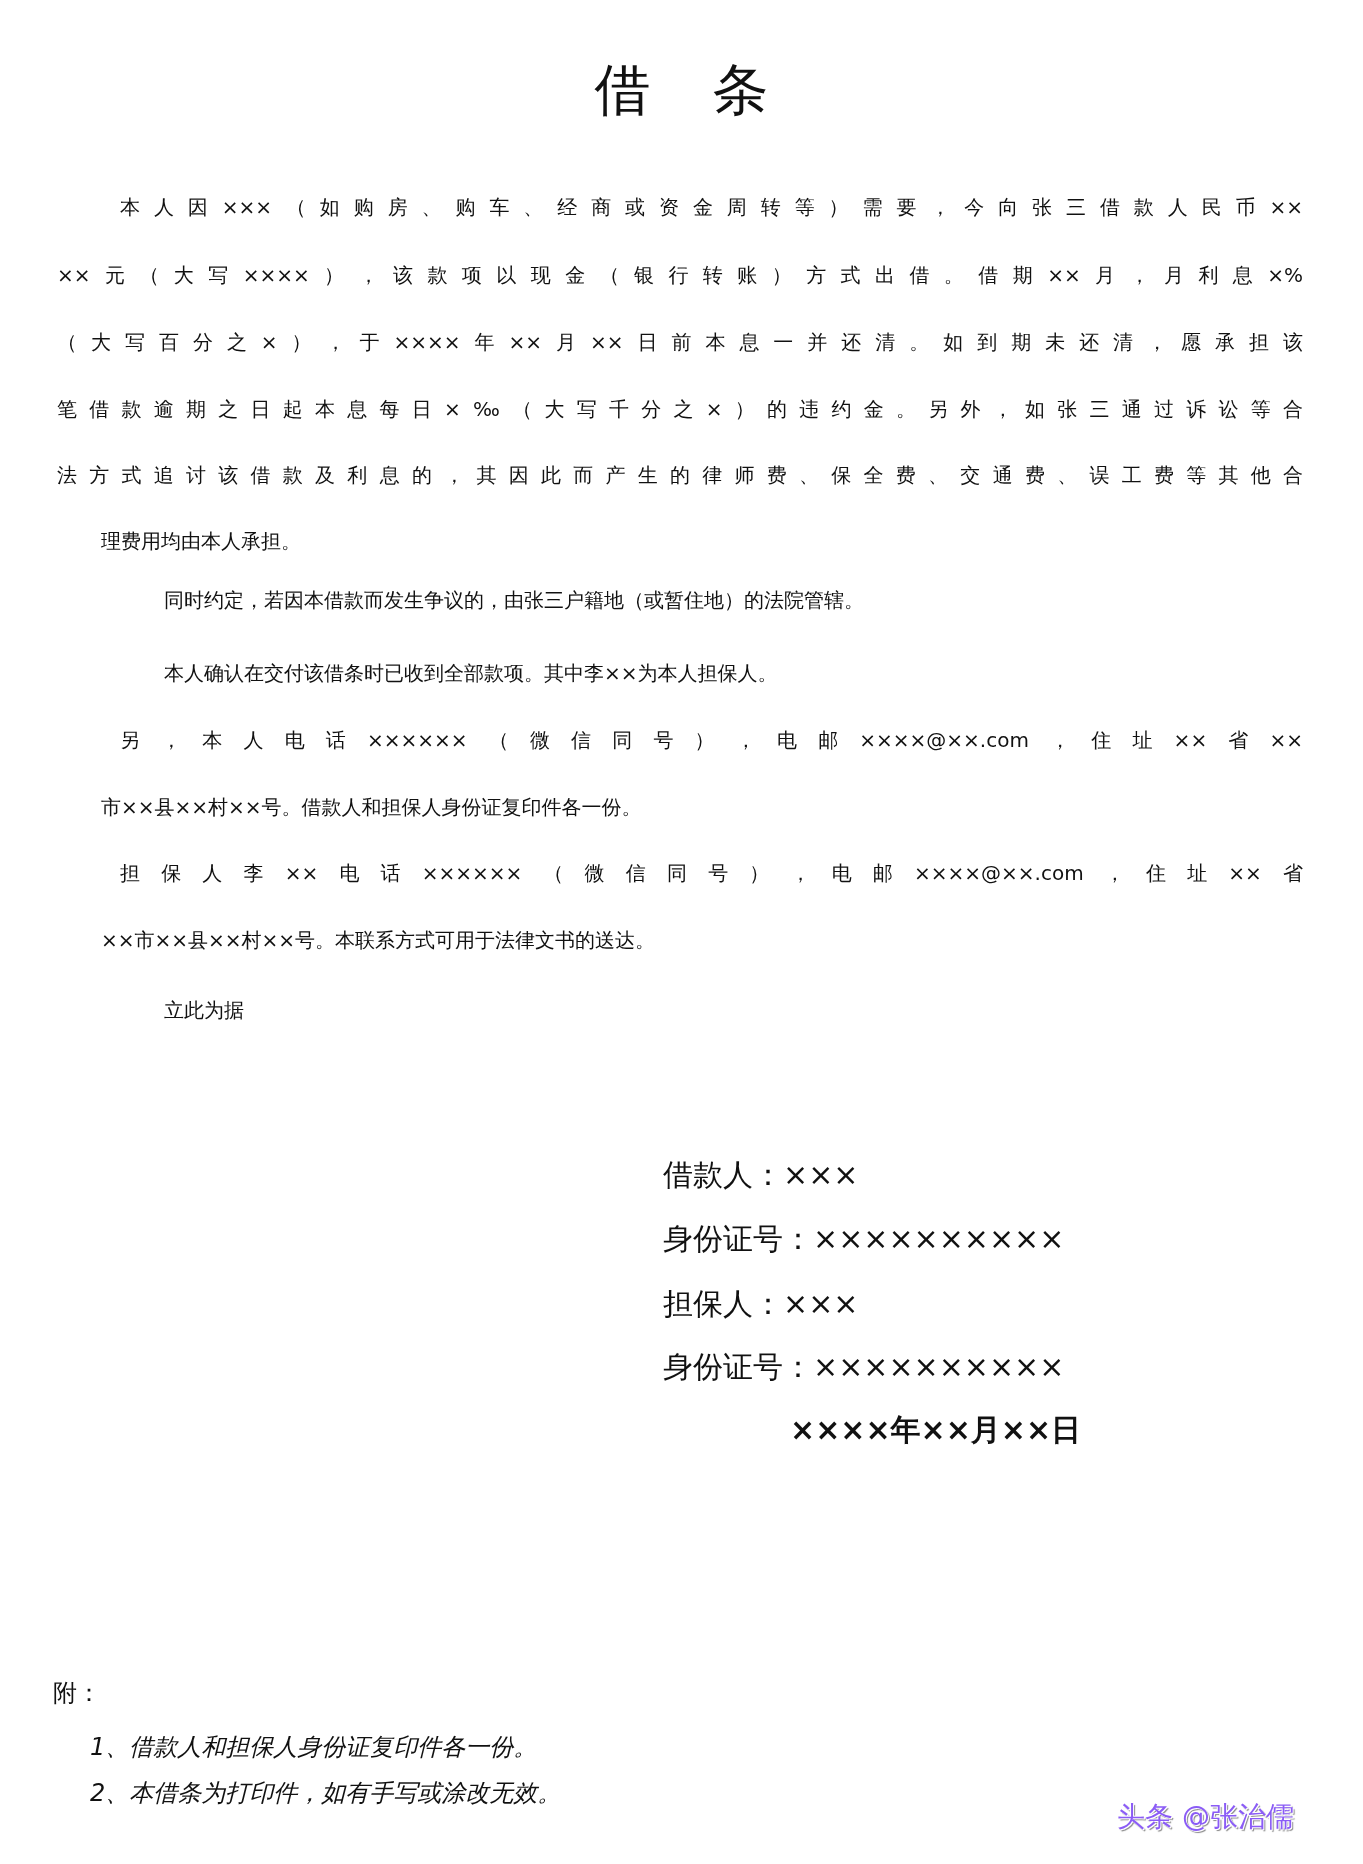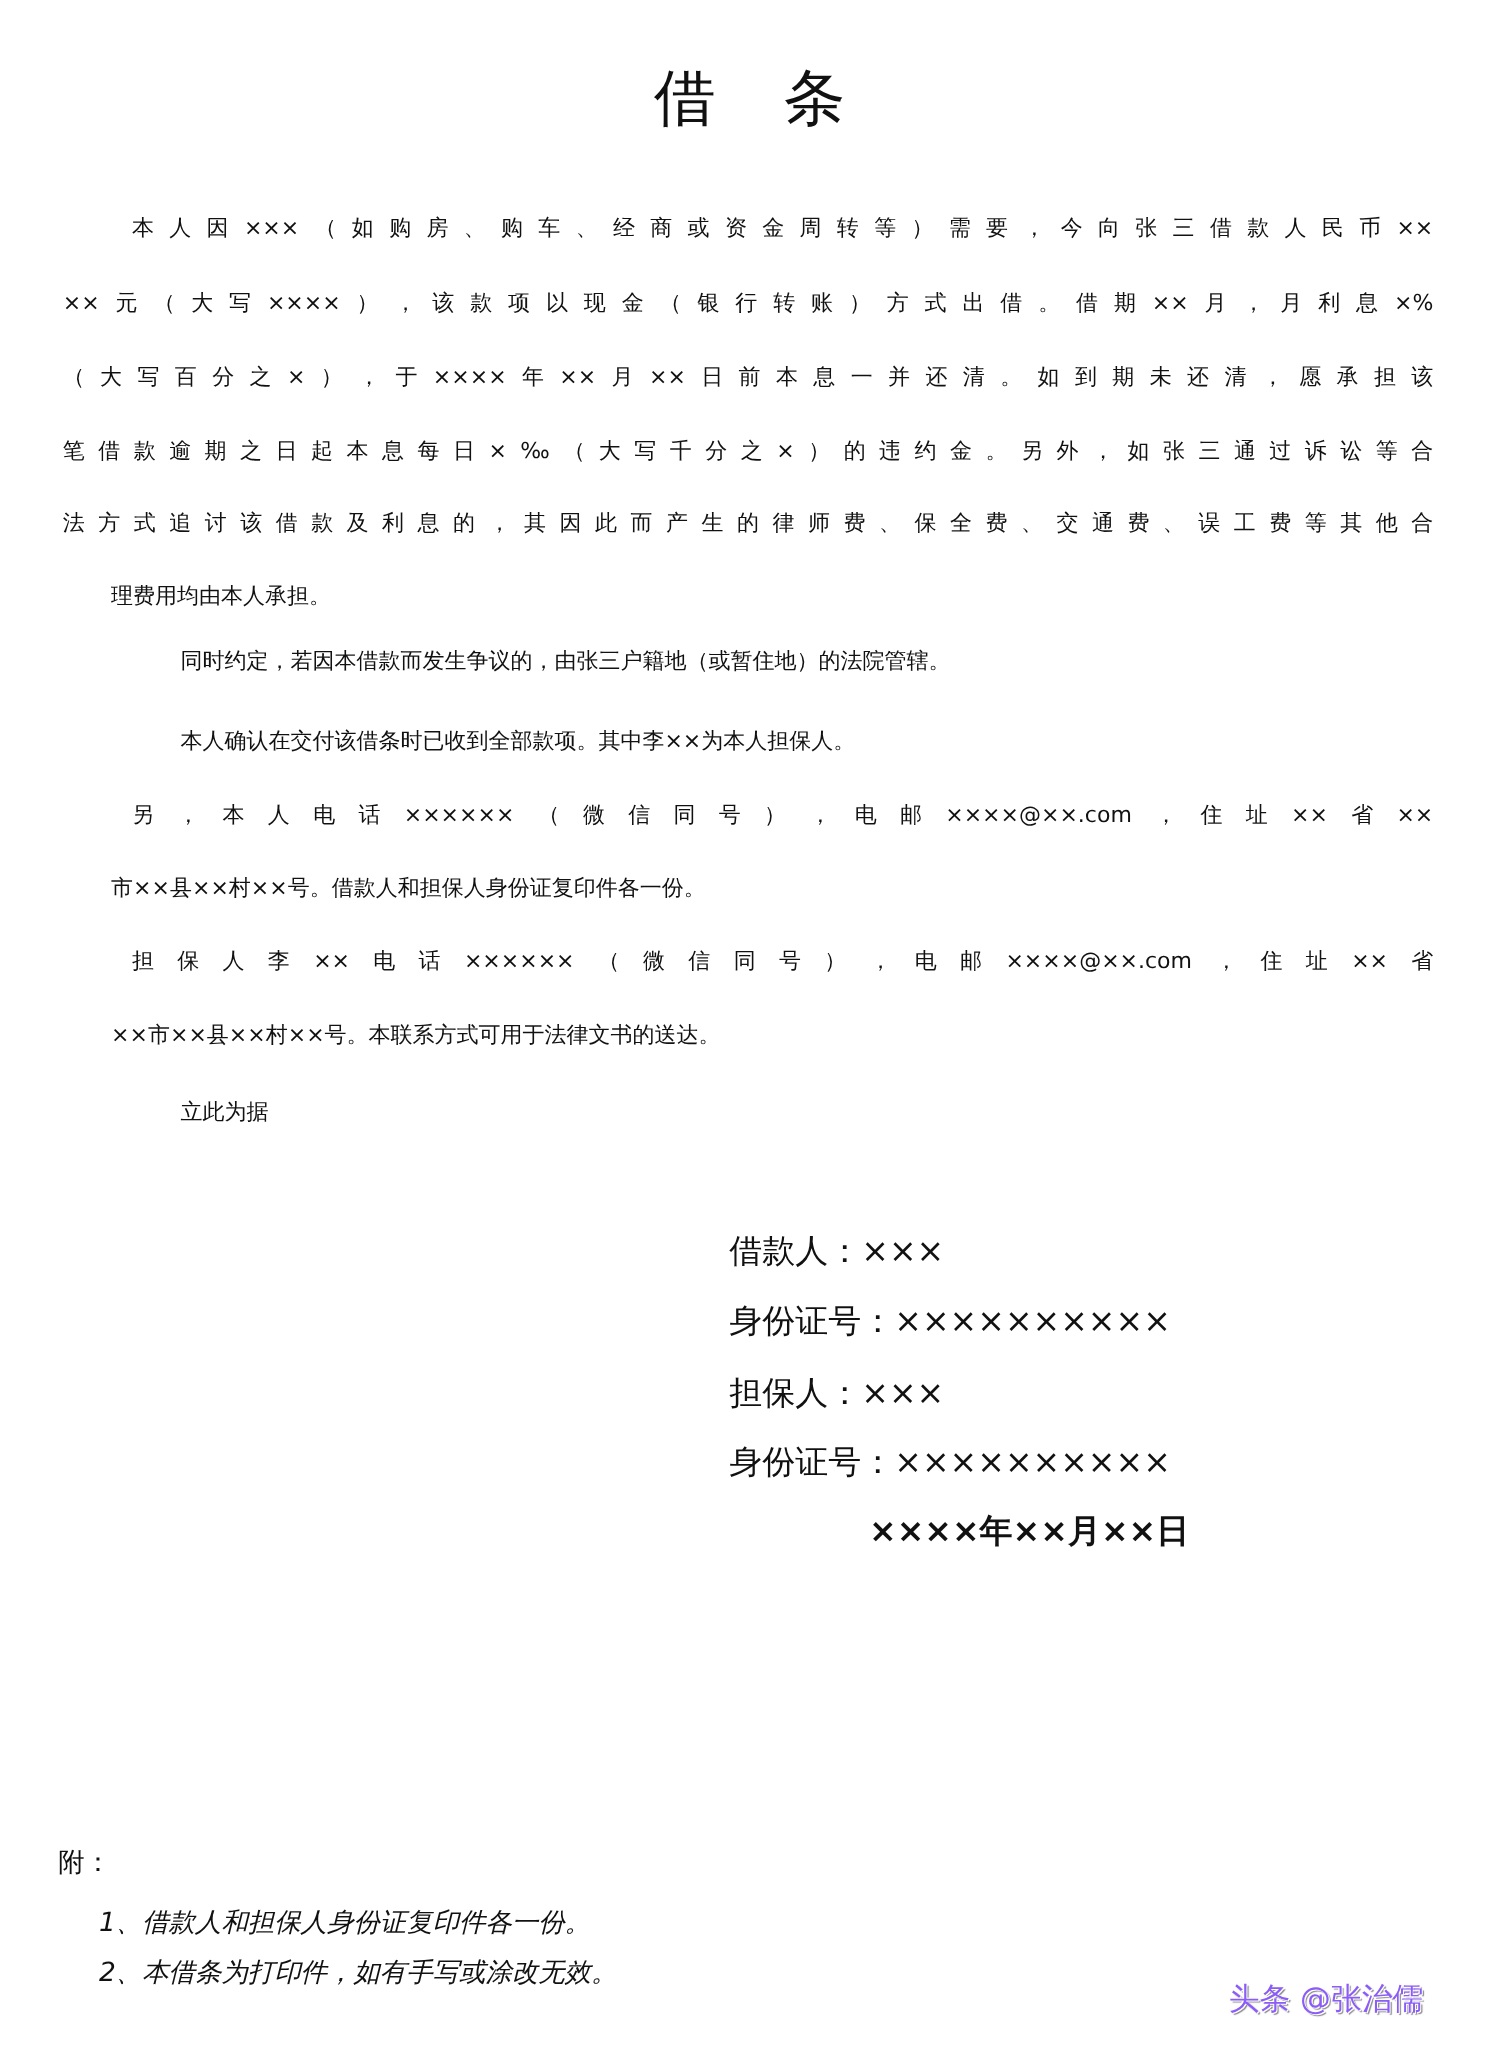--- a/index.html
+++ b/index.html
@@ -13,21 +13,21 @@
   }
   .title span { display: inline-block; }
   .title .gap { width: 62px; }
   .line {
     position: absolute; white-space: nowrap;
     font-size: 20px; line-height: 40px; height: 40px;
   }
   .body-line { left: 57px; width: 1246px; text-align: justify; text-align-last: justify; }
   .body-line.indent { left: 120px; width: 1183px; }
   .body-line.last { text-align-last: left; margin-left: 44px; }
-  .sig { left: 663px; font-size: 30px; }
+  .sig { left: 663px; font-size: 30px; margin-top: 37px; }
   .sig.date { left: 790px; font-weight: bold; }
   .foot { font-size: 24px; line-height: 32px; height: 32px; }
   .foot-head { left: 53px; }
   .foot-item { left: 90px; font-style: italic; }
   .watermark {
     position: absolute; left: 1117px; top: 1799px;
     font-size: 28px; line-height: 36px; color: #8b5cf6;
     text-shadow: -1px -1px 0 #fff, 1px 1px 0 #fff, 2px 2px 1px #888;
     white-space: nowrap;
   }

